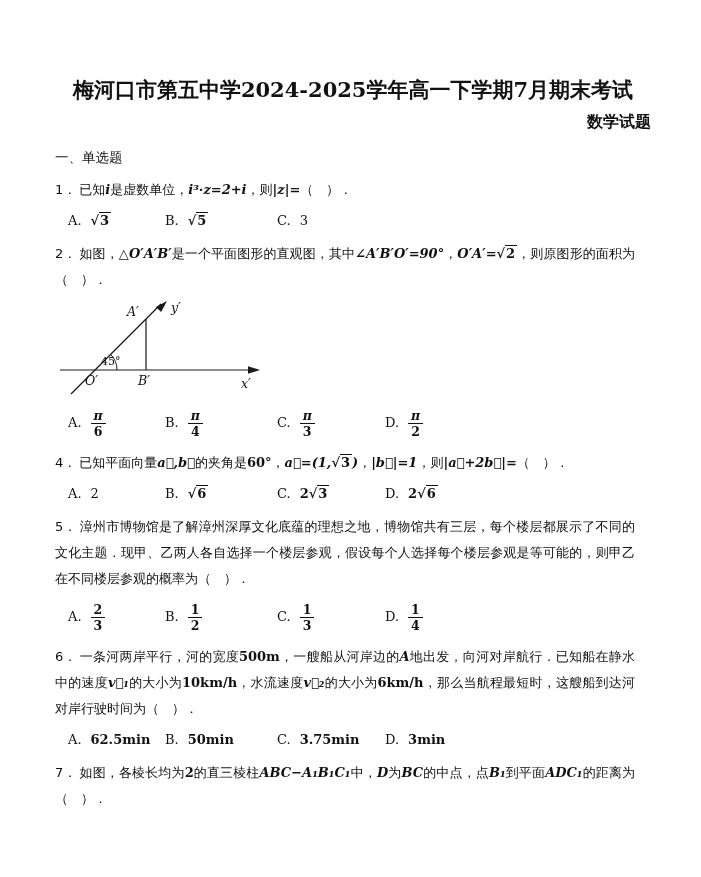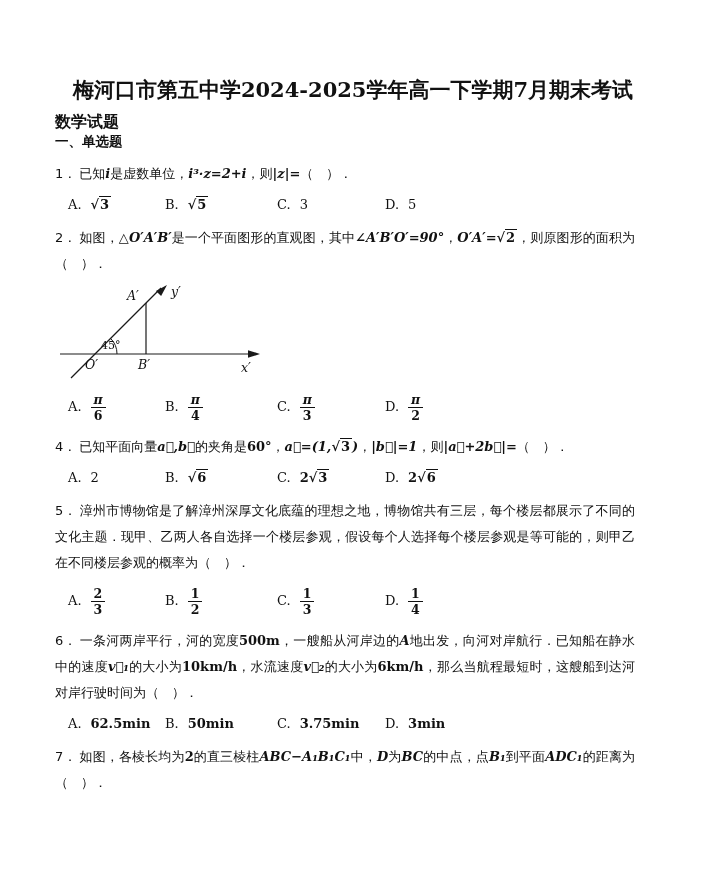--- a/index.html
+++ b/index.html
@@ -8,24 +8,24 @@
     background:#ffffff;color:#111;
     padding:80px 50px 0 55px;
     font-family:"DejaVu Sans","Liberation Sans",sans-serif;
     font-size:13px;
   }
   .title{
     text-align:center;font-weight:bold;font-size:21px;line-height:20px;
     font-family:"DejaVu Serif","Liberation Serif",serif;
   }
   .subtitle{
-    text-align:left;font-weight:bold;font-size:16px;margin-top:12px;
+    text-align:right;font-weight:bold;font-size:16px;margin-top:12px;
     font-family:"DejaVu Serif","Liberation Serif",serif;
   }
-  .section{font-weight:bold;font-size:13.5px;}
+  .section{font-weight:normal;font-size:13.5px;margin-top:16px;}
   .stem{margin:10px 16px 2px 0;line-height:26px;text-align:justify;}
   .qno{margin-right:3px;}
   .m{font-family:"DejaVu Serif","Liberation Serif",serif;font-style:italic;font-weight:bold;}
   .mu{font-family:"DejaVu Serif","Liberation Serif",serif;font-weight:bold;}
   .pv{font-family:"DejaVu Serif","Liberation Serif",serif;}
   .opts{
     display:grid;grid-template-columns:97px 112px 108px auto;
     padding-left:13px;margin:6px 0 8px 0;align-items:center;min-height:22px;
   }
   .opt{white-space:nowrap;}
@@ -57,21 +57,20 @@
   <div class="subtitle">数学试题</div>
   <div class="section">一、单选题</div>
 
   <p class="stem">
     <span class="qno">1．</span><span>已知</span><span class="m">i</span><span>是虚数单位，</span><span class="m">i³·z=2+i</span><span>，则</span><span class="m">|z|=</span><span>（　）．</span>
   </p>
   <div class="opts">
     <span class="opt"><span class="lab">A.</span><span class="mu"><span class="rsign">√</span><span class="rin">3</span></span></span>
     <span class="opt"><span class="lab">B.</span><span class="mu"><span class="rsign">√</span><span class="rin">5</span></span></span>
     <span class="opt"><span class="lab">C.</span><span class="pv">3</span></span>
-    <span class="opt"><span class="lab">D.</span><span class="pv">5</span></span>
   </div>
 
   <p class="stem">
     <span class="qno">2．</span><span>如图，</span><span class="m">△O′A′B′</span><span>是一个平面图形的直观图，其中</span><span class="m">∠A′B′O′=90°</span><span>，</span><span class="m">O′A′=</span><span class="mu"><span class="rsign">√</span><span class="rin">2</span></span><span>，则原图形的面积为（　）．</span>
   </p>
 
   <div class="figure">
     <svg width="215" height="96" viewBox="0 0 215 96">
 
       <line x1="3" y1="71" x2="195" y2="71" stroke="#1a1a1a" stroke-width="1.2"></line>

